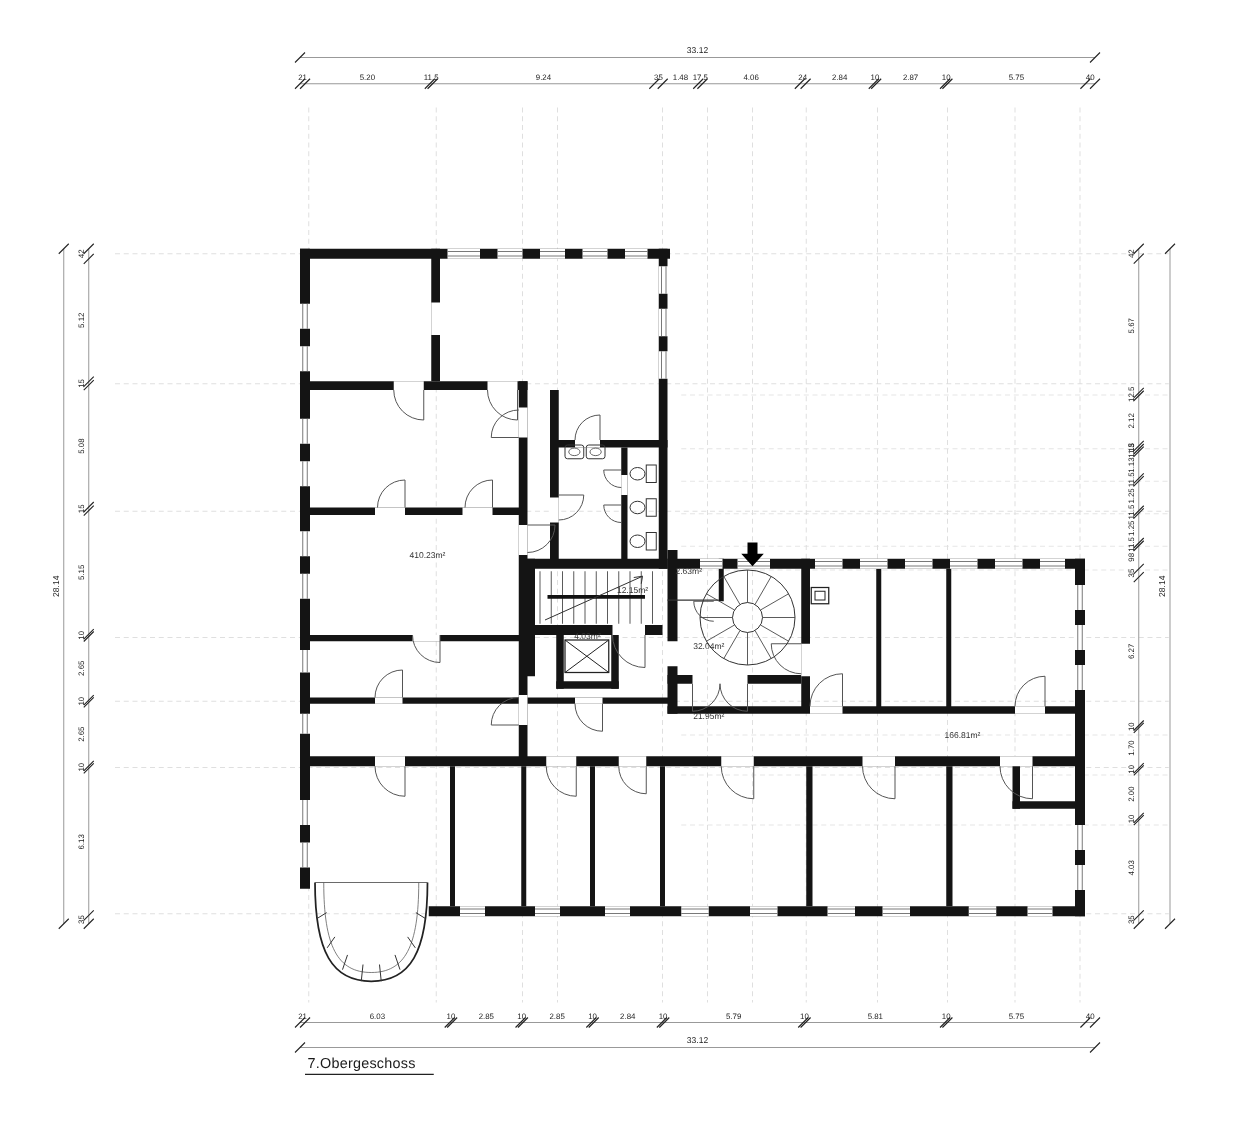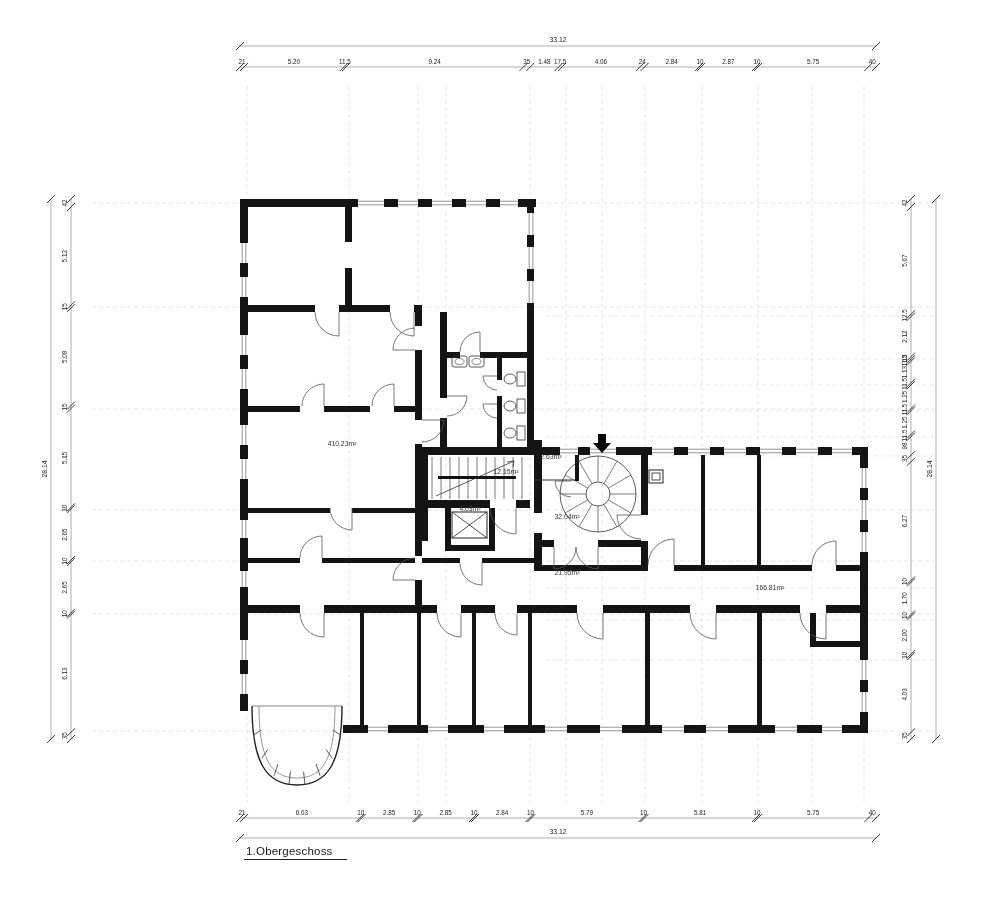--- a/index.html
+++ b/index.html
@@ -486,15 +486,15 @@
         <text x="342" y="446" font-size="6.8" fill="#333" text-anchor="middle">410.23m²</text>
         <text x="506" y="474" font-size="6.8" fill="#333" text-anchor="middle">12.15m²</text>
         <text x="551" y="459" font-size="6.8" fill="#333" text-anchor="middle">2.63m²</text>
         <text x="470" y="511" font-size="6.8" fill="#333" text-anchor="middle">4.03m²</text>
         <text x="567" y="519" font-size="6.8" fill="#333" text-anchor="middle">32.04m²</text>
         <text x="567" y="575" font-size="6.8" fill="#333" text-anchor="middle">21.95m²</text>
         <text x="770" y="590" font-size="6.8" fill="#333" text-anchor="middle">166.81m²</text>
       </g>
   </svg>
   <div class="drawing-title">
-    <span>1.Obergeschoss</span>
+    <span>7.Obergeschoss</span>
   </div>
 </div>
 
 </body></html>

